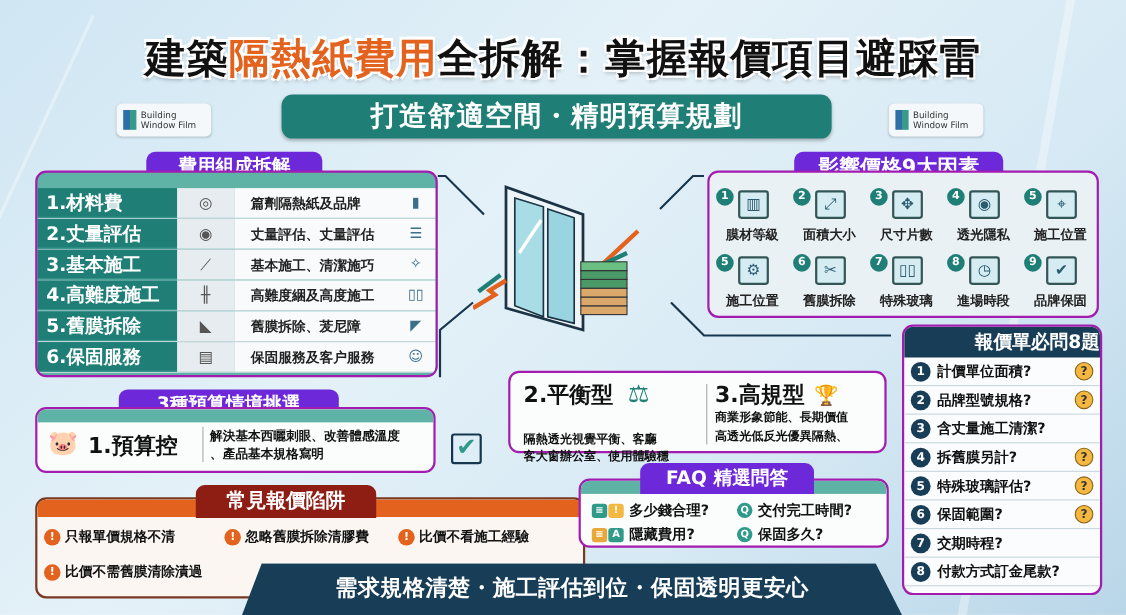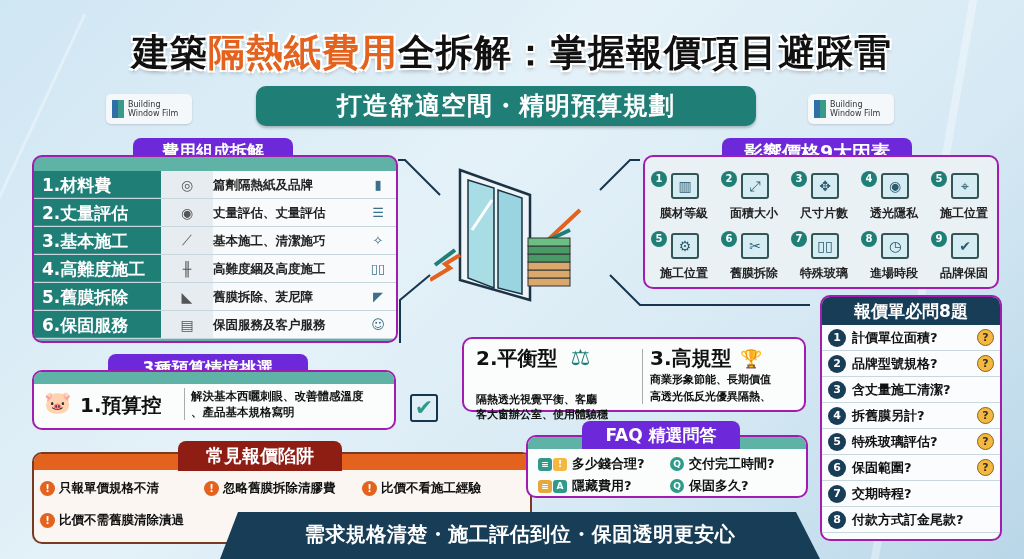--- a/index.html
+++ b/index.html
@@ -9,21 +9,21 @@
 .title .hl{color:#e2621e}
 .subtitle{position:absolute;left:256px;top:86px;width:500px;height:40px;background:#1f7f77;border-radius:10px;color:#fff;font-size:25px;font-weight:bold;text-align:center;line-height:40px;letter-spacing:1px;box-shadow:0 2px 3px rgba(0,0,0,.25)}
 .brand{position:absolute;width:86px;height:30px;background:#f4f8fb;border-radius:5px;display:flex;align-items:center;gap:4px;padding-left:6px;box-shadow:0 1px 2px rgba(0,0,0,.15)}
 .brand .logo{width:12px;height:18px;background:linear-gradient(90deg,#2f6fa8 50%,#3a9a8a 50%)}
 .brand .txt{font-size:8px;line-height:9px;color:#333}
 .panel{position:absolute;border:2px solid #a21caf;border-radius:10px;background:#f1f5f7}
 .ptitle{position:absolute;background:#6d28d9;color:#fff;font-weight:bold;text-align:center;border-radius:8px 8px 0 0}
 .cost-row{display:flex;height:28px;border-bottom:1px solid #c7d6dd}
 .cost-row .lab{width:127px;background:#1f7f77;color:#fff;font-weight:bold;font-size:17px;line-height:28px;padding-left:8px;border-bottom:1px solid #3a988f}
 .cost-row .ic{width:52px;background:#e6ecef;display:flex;align-items:center;justify-content:center;font-size:14px;color:#555}
-.cost-row .desc{flex:1;background:#f8fafb;font-size:12.5px;line-height:28px;padding-left:0;font-weight:bold;color:#222}
+.cost-row .desc{flex:1;background:#f8fafb;font-size:12.5px;line-height:28px;padding-left:15px;font-weight:bold;color:#222}
 .cost-row .ic2{width:36px;background:#f8fafb;display:flex;align-items:center;justify-content:center;font-size:13px;color:#3b6f8a}
 .factor{position:absolute;width:70px;height:58px;text-align:center}
 .factor .num{position:absolute;left:2px;top:2px;width:16px;height:16px;border-radius:50%;background:#1f7f77;color:#fff;font-size:10px;font-weight:bold;line-height:16px}
 .factor .fic{position:absolute;left:22px;top:4px;width:28px;height:26px;border:2px solid #355;border-radius:3px;background:#d5ecf3;font-size:14px;line-height:22px;color:#2c5b70}
 .factor .flab{position:absolute;left:0;right:0;top:36px;font-size:12px;font-weight:bold;color:#222}
 .q-row{display:flex;align-items:center;height:26px;border-bottom:1px solid #c9d7de;padding-left:6px;font-size:13px;font-weight:bold;color:#111}
 .q-row .qn{width:18px;height:18px;border-radius:50%;background:#183d57;color:#fff;font-size:11px;text-align:center;line-height:18px;margin-right:6px;flex-shrink:0}
 .q-row .qm{margin-left:auto;margin-right:6px;width:17px;height:17px;border-radius:50%;background:#f4b740;border:1px solid #8a6418;font-size:11px;text-align:center;line-height:15px;color:#333}
 .trap{display:flex;align-items:center;gap:4px;font-size:12.5px;font-weight:bold;color:#111}
 .trap .ex{width:15px;height:15px;border-radius:50%;background:#e2621e;color:#fff;font-size:10px;text-align:center;line-height:15px;flex-shrink:0}
@@ -171,21 +171,21 @@
    </div>
       <div class="factor" style="left:284px;top:72px">
      <span class="num">9</span>
      <span class="fic">✔</span>
      <span class="flab">品牌保固</span>
    </div>
     </div>
 </div>
 
 <div class="panel" style="left:820px;top:295px;width:182px;height:246px;background:#fafcfd;overflow:hidden">
-  <div style="background:#183d57;color:#fff;font-weight:bold;font-size:17px;text-align:center;height:28px;line-height:28px">報價單必問8題</div>
+  <div style="background:#183d57;color:#fff;font-weight:bold;font-size:17px;text-align:right;height:28px;line-height:28px">報價單必問8題</div>
   <div id="q-list">
       <div class="q-row">
      <span class="qn">1</span>
      <span>計價單位面積?</span>
      <span class="qm">?</span>
    </div>
       <div class="q-row">
      <span class="qn">2</span>
      <span>品牌型號規格?</span>
      <span class="qm">?</span>

